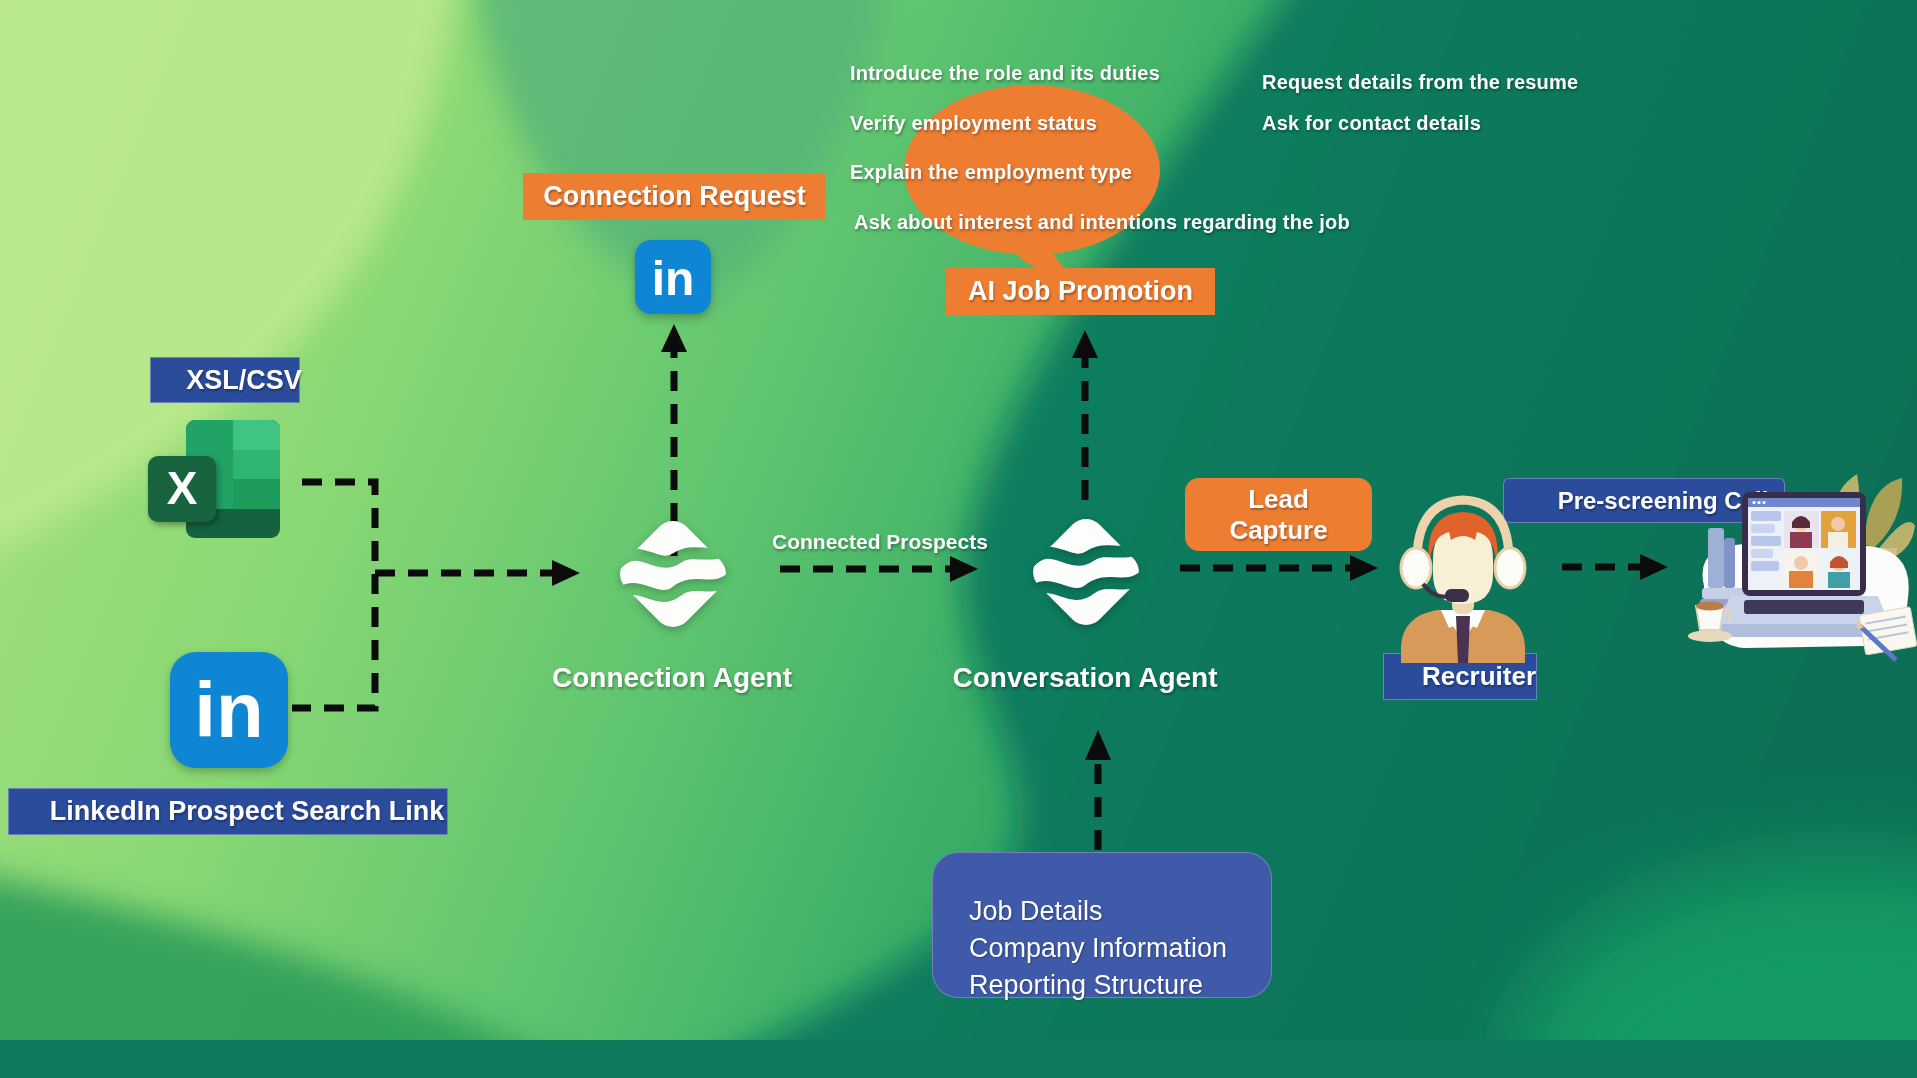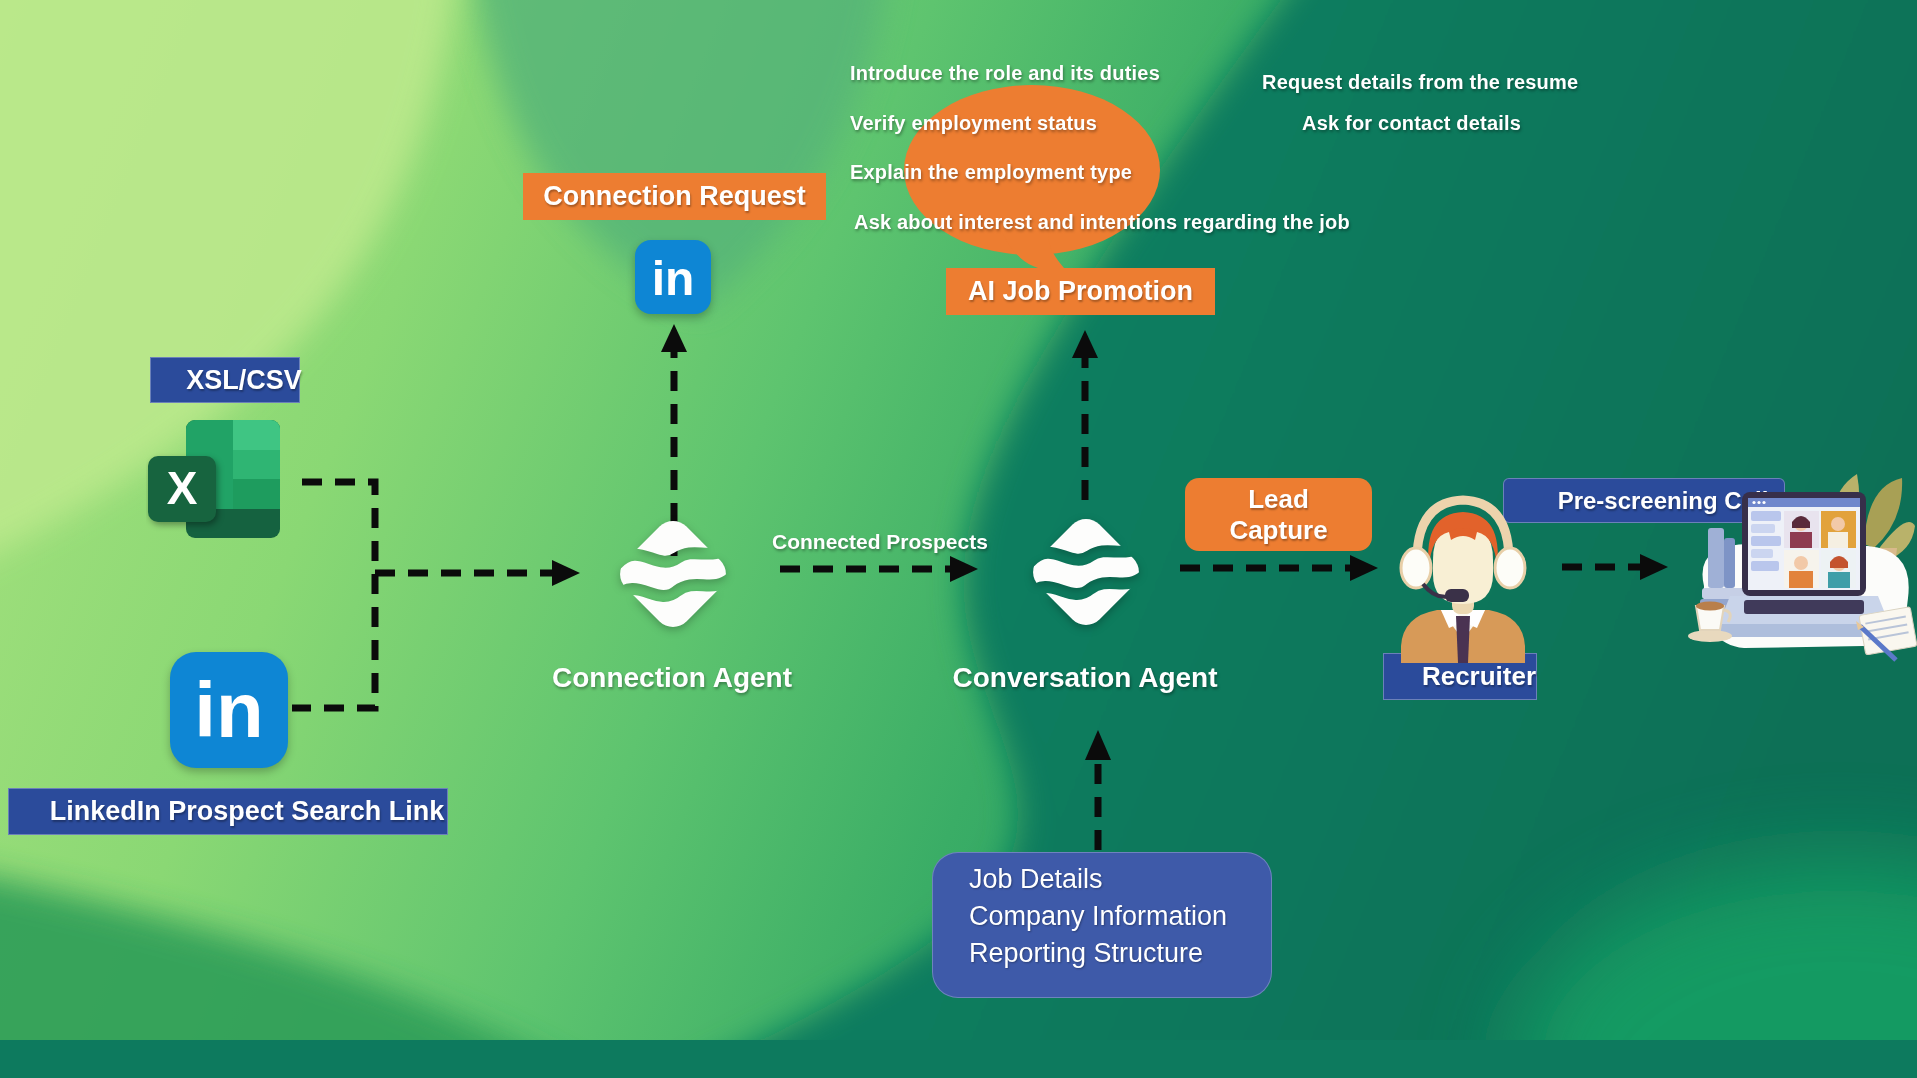--- a/index.html
+++ b/index.html
@@ -22,21 +22,21 @@
   }
   .orange { background:var(--orange,#ED7D31); }
   .navy   { background:var(--navy,#2B4B9B); border:1px solid rgba(255,255,255,.3);padding-left:38px; }
 
   
   #note-l0 { left:850px;  top:62px;  }
   #note-l1 { left:850px;  top:112px; }
   #note-l2 { left:850px;  top:161px; }
   #note-l3 { left:826px;  top:211px;margin-left:28px; }
   #note-r0 { left:1262px; top:62px;margin-top:9px;  }
-  #note-r1 { left:1262px; top:112px;margin-left:40px; }
+  #note-r1 { left:1262px; top:112px; }
 
   #connection-request { left:523px; top:173px; width:303px; height:47px; font-size:27px; }
   #ai-job-promotion   { left:946px; top:268px; width:269px; height:47px; font-size:27px; }
   #lead-capture       { left:1185px; top:478px; width:187px; height:73px; font-size:26px; border-radius:14px; line-height:31px; }
   #lead-capture .wrap { width:116px; }
 
   #xsl-csv       { left:150px; top:357px; width:150px; height:46px; font-size:27px; }
   #li-prospect   { left:8px;   top:788px; width:440px; height:47px; font-size:27px; }
   #recruiter-lbl { left:1383px; top:653px; width:154px; height:47px; font-size:26px; }
   #prescreen-lbl { left:1503px; top:478px; width:282px; height:45px; font-size:24px; border-radius:6px; }
@@ -53,21 +53,21 @@
   #agent-logo-1 { left:607px;  top:508px; filter:drop-shadow(0 3px 4px rgba(0,0,0,.25)); }
   #agent-logo-2 { left:1020px; top:506px; filter:drop-shadow(0 3px 4px rgba(0,0,0,.25)); }
 
   #connection-agent-lbl   { left:472px;  top:662px; width:400px; font-size:28px; text-align:center; position:absolute; }
   #conversation-agent-lbl { left:885px;  top:662px; width:400px; font-size:28px; text-align:center; position:absolute; }
   #connected-prospects    { left:772px;  top:530px; font-size:21px; position:absolute; }
 
   #job-box {
     left:932px; top:852px; width:340px; height:146px; border-radius:26px;
     position:absolute; background:var(--navySoft,#3E5AA9); border:1px solid rgba(255,255,255,.25);
-    color:#fff; font-size:27px; line-height:37px; padding:8px 0 0 36px;
+    color:#fff; font-size:27px; line-height:37px; padding:40px 0 0 36px;
     text-shadow:1px 1px 2px rgba(0,0,0,.3); font-weight:normal;
   }
 
   #recruiter-fig { left:1383px; top:488px; }
   #laptop-fig    { left:1672px; top:466px; }
 
   #toolbar { position:absolute; left:0; top:1044px; height:34px; display:flex; gap:5px; padding-left:1px; }
   .tbtn { width:34px; height:34px; cursor:pointer; opacity:.8; }
 </style>
 </head>

